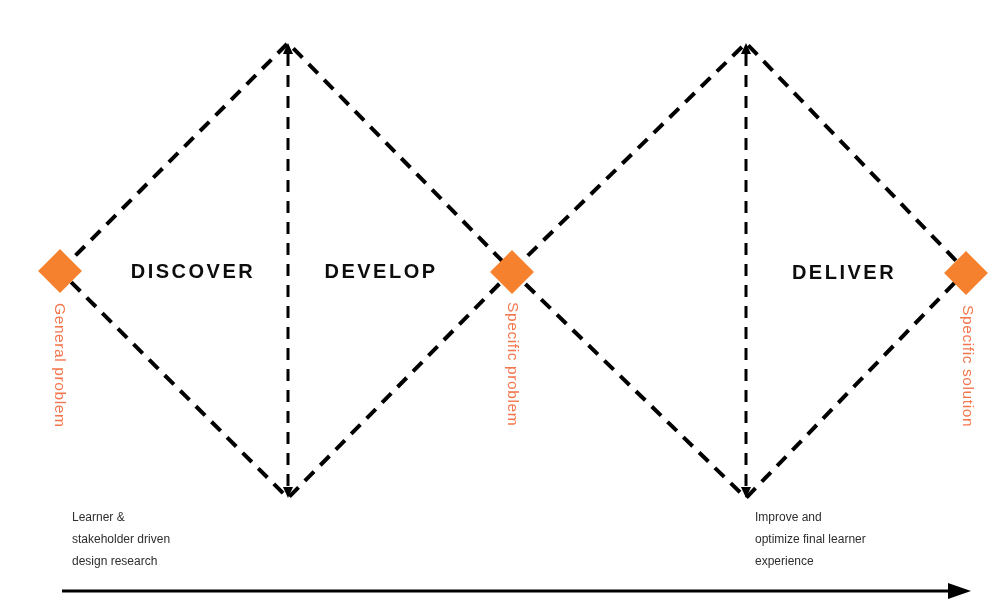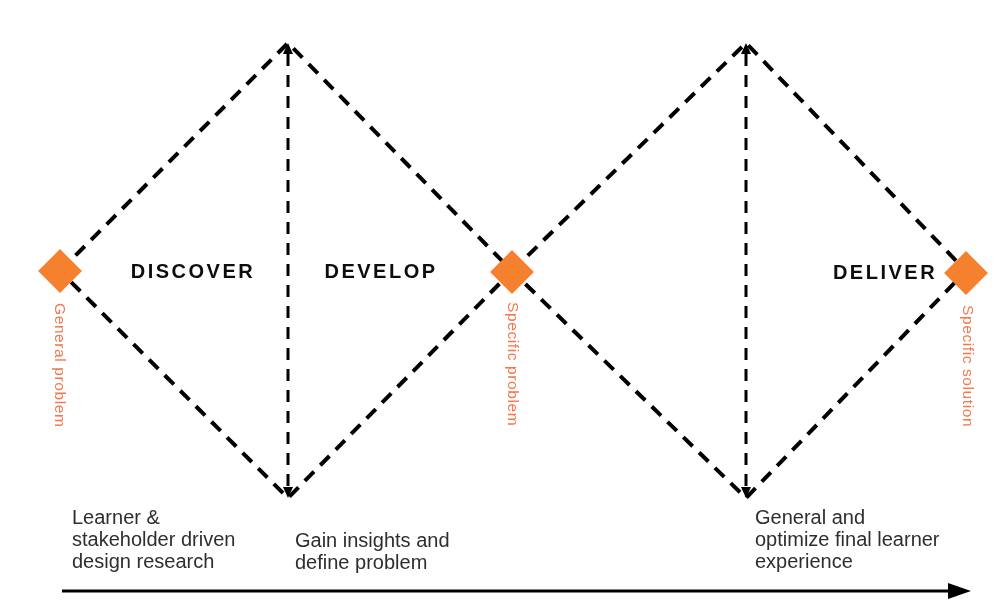--- a/index.html
+++ b/index.html
@@ -21,21 +21,21 @@
     transform: translate(-50%, -50%);
     font-size: 20px;
     font-weight: 800;
     letter-spacing: 2.5px;
     color: #0d0d0d;
     white-space: nowrap;
   }
   .p0 { left: 193px; top: 271px; }
   .p1 { left: 381px; top: 271px; }
   .p2 { left: 647px; top: 272px; }
-  .p3 { left: 844px; top: 272px; margin-left: 41px; }
+  .p3 { left: 844px; top: 272px; }
 
   .marker {
     position: absolute;
     width: 31px; height: 31px;
     background: #F5812E;
     transform: translate(-50%, -50%) rotate(45deg);
   }
   .mk0 { left: 60px;  top: 271px; }
   .mk1 { left: 512px; top: 272px; }
   .mk2 { left: 966px; top: 273px; }
@@ -49,21 +49,21 @@
     letter-spacing: 0.6px;
     color: #F4764D;
     white-space: nowrap;
   }
   .m0 { left: 60px;  top: 303px; }
   .m1 { left: 513px; top: 302px; }
   .m2 { left: 968px; top: 305px; }
 
   .desc {
     position: absolute;
-    font-size: 20px;
+    font-size: 12px;
     line-height: 22px;
     color: #2e2e2e;
     white-space: pre-line;
   }
   .d0 { left: 72px;  top: 506px; }
   .d1 { left: 295px; top: 529px; }
   .d2 { left: 528px; top: 531px; }
   .d3 { left: 755px; top: 506px; }
 </style>
 </head>
@@ -97,19 +97,17 @@
   <div class="phase-label p1">DEVELOP</div>
   <div class="phase-label p3">DELIVER</div>
 
   <div class="milestone-label m0">General problem</div>
   <div class="milestone-label m1">Specific problem</div>
   <div class="milestone-label m2">Specific solution</div>
 
   <div class="desc d0">Learner &amp;
 stakeholder driven
 design research</div>
-  <div class="desc d1">Gain insights and
-define problem</div>
-  <div class="desc d3">General and
+  <div class="desc d3">Improve and
 optimize final learner
 experience</div>
 
 </div>
 
 </body></html>

